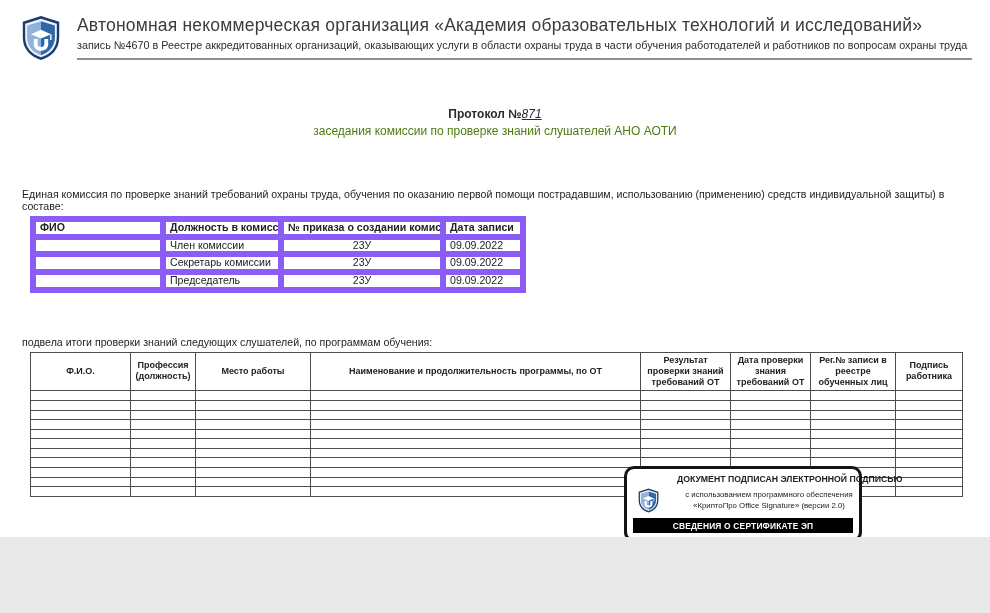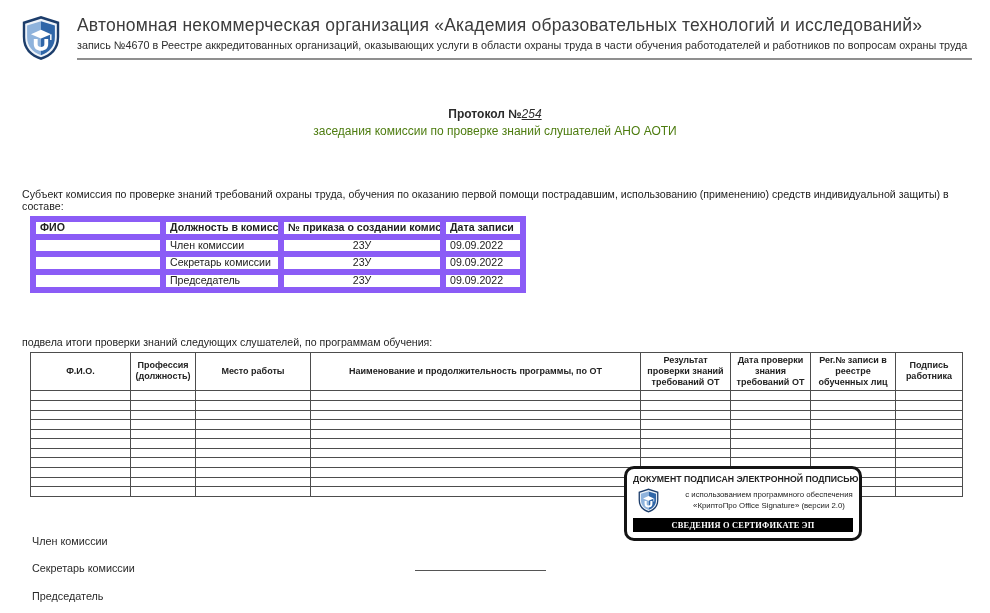--- a/index.html
+++ b/index.html
@@ -1,19 +1,19 @@
 <!DOCTYPE html>
 <html><head>
 <meta charset="utf-8">
 <style>
   * { margin:0; padding:0; box-sizing:border-box; }
   html,body { background:#e9e9e9; }
   body { font-family:"Liberation Sans", sans-serif; }
   .page {
-    position:relative; width:990px; height:613px; background:#ffffff;
+    position:relative; width:990px; height:537px; background:#ffffff;
     overflow:hidden; color:#222;
   }
   
   .header { display:flex; align-items:flex-start; gap:13px; padding:15px 18px 0 18px; }
   .logo-large { width:46px; height:46px; flex:none; margin-top:0; }
   .header-text { flex:1; border-bottom:2px solid #8f8f8f; padding-bottom:7px; }
   .org-name { font-size:17.5px; color:#3c3c3c; letter-spacing:0.2px; }
   .org-sub  { font-size:10.8px; color:#2c2c2c; margin-top:3px; }
   
   .title-block { text-align:center; margin-top:46px; }
@@ -48,27 +48,27 @@
   
   .signatures { margin:38px 0 0 32px; }
   .sig-row { font-size:10.8px; color:#2a2a2a; margin-bottom:15.5px; }
   .bottom-line { position:absolute; left:415px; top:570px; width:131px; border-top:1.5px solid #555; }
   
   .esign {
     position:absolute; left:624px; top:466px; width:238px;
     border:3px solid #141414; border-radius:10px; background:#fff;
     padding:5px 6px 6px 6px;
   }
-  .esign-title { font-size:8.7px; font-weight:bold; text-align:left; white-space:nowrap; }
+  .esign-title { font-size:8.7px; font-weight:bold; text-align:left; white-space:nowrap;margin-left:44px; }
   .esign-row { display:flex; align-items:center; gap:24px; margin-top:3px; }
   .esign-logo { width:25px; height:27px; flex:none; margin-left:3px; }
   .esign-soft { flex:1; font-size:7.8px; text-align:center; line-height:1.35; color:#1c1c1c; }
   .esign-bar {
     background:#000; color:#fff; font-size:8.4px; font-weight:bold;
-    text-align:center; padding:2.5px 0; margin-top:4px; letter-spacing:0.2px;font-family:Liberation Serif, serif;
+    text-align:center; padding:2.5px 0; margin-top:4px; letter-spacing:0.2px;
   }
   .esign-lines { font-size:7.8px; margin-top:3px; line-height:1.6; color:#1c1c1c; }
 </style>
 </head>
 <body>
 
 <div class="page">
 
   <div class="header">
     <svg class="logo-large" viewBox="0 0 48 48" aria-hidden="true">
@@ -81,25 +81,25 @@
       <path d="M33.5 20.5 L33.5 26 L35 26 L35 20.2 Z" fill="#ffffff"></path>
     </svg>
     <div class="header-text">
       <div class="org-name">Автономная некоммерческая организация «Академия образовательных технологий и исследований»</div>
       <div class="org-sub">запись №4670 в Реестре аккредитованных организаций, оказывающих услуги в области охраны труда в части обучения работодателей и работников по вопросам охраны труда</div>
     </div>
   </div>
 
 
   <div class="title-block">
-    <div class="protocol-line"><span>Протокол №</span><span class="protocol-number">254</span></div>
+    <div class="protocol-line"><span>Протокол №</span><span class="protocol-number">871</span></div>
     <div class="protocol-sub">заседания комиссии по проверке знаний слушателей АНО АОТИ</div>
   </div>
 
-  <div class="intro">Субъект комиссия по проверке знаний требований охраны труда, обучения по оказанию первой помощи пострадавшим, использованию (применению) средств индивидуальной защиты) в составе:</div>
+  <div class="intro">Единая комиссия по проверке знаний требований охраны труда, обучения по оказанию первой помощи пострадавшим, использованию (применению) средств индивидуальной защиты) в составе:</div>
 
   <table class="commission-table">
     <colgroup>
         <col style="width:130px">
         <col style="width:118px">
         <col style="width:162px">
         <col style="width:80px">
       </colgroup>
     <thead>
       <tr>

